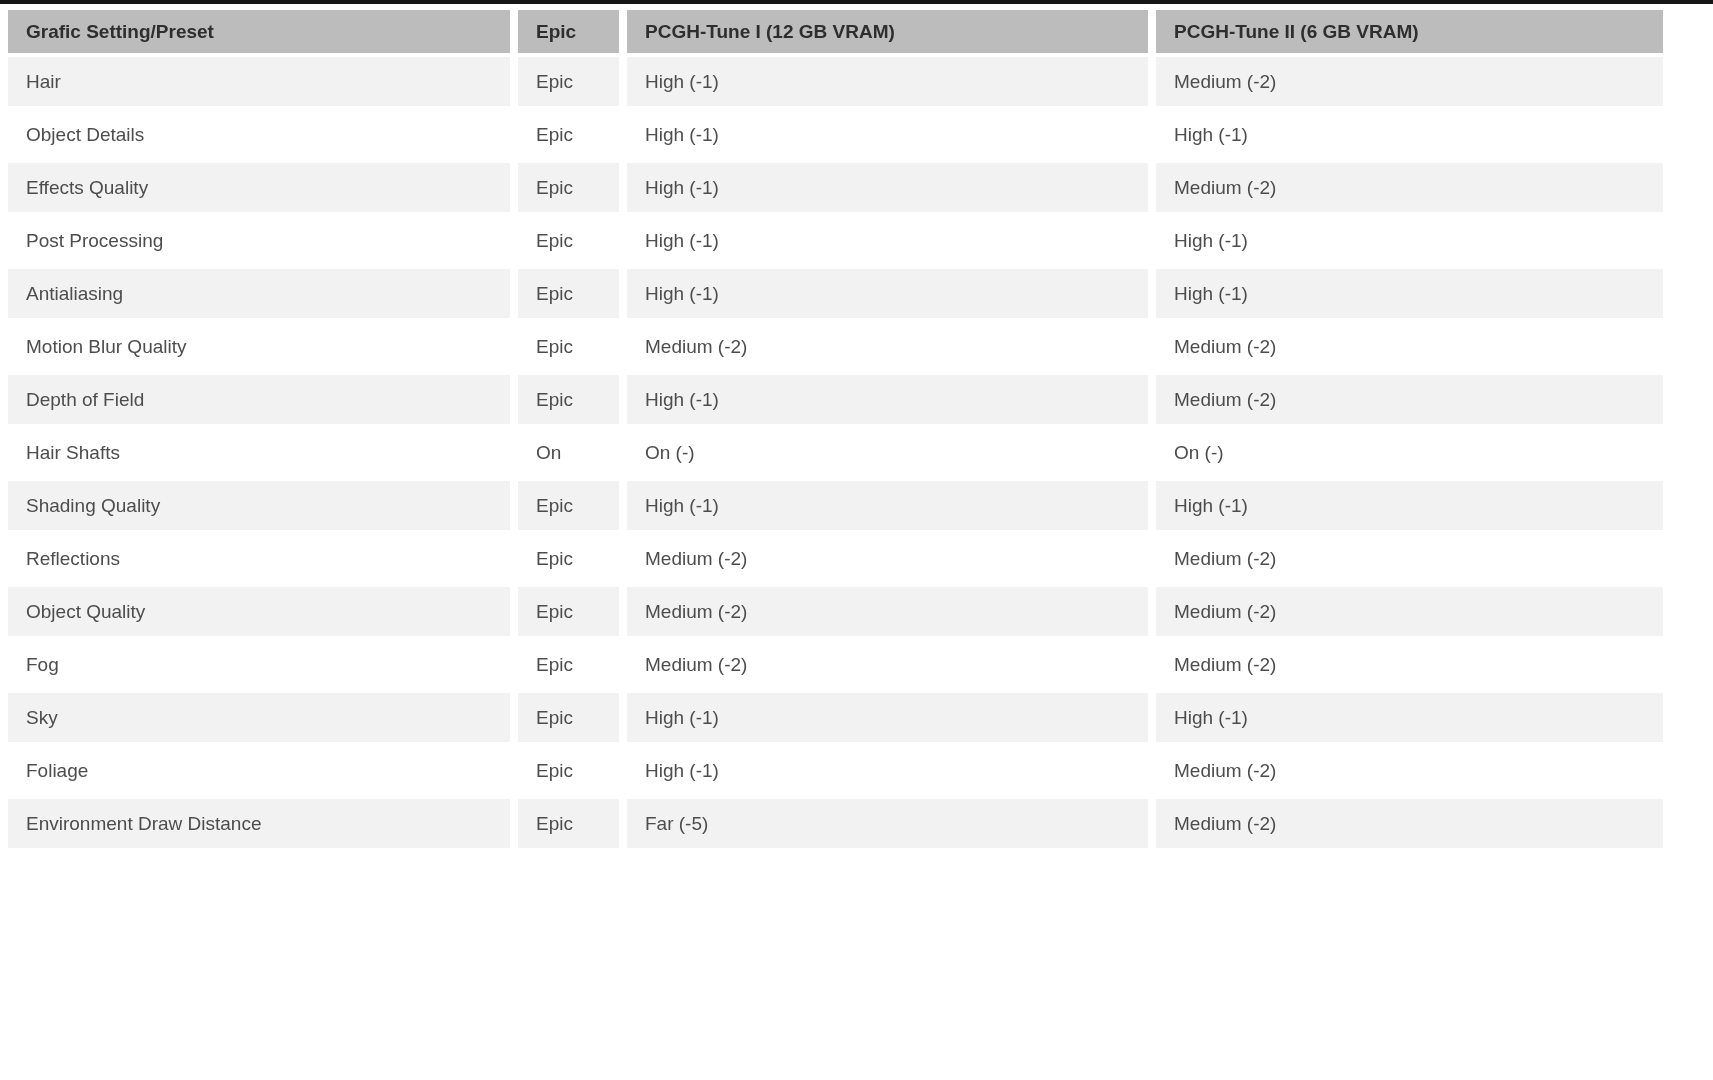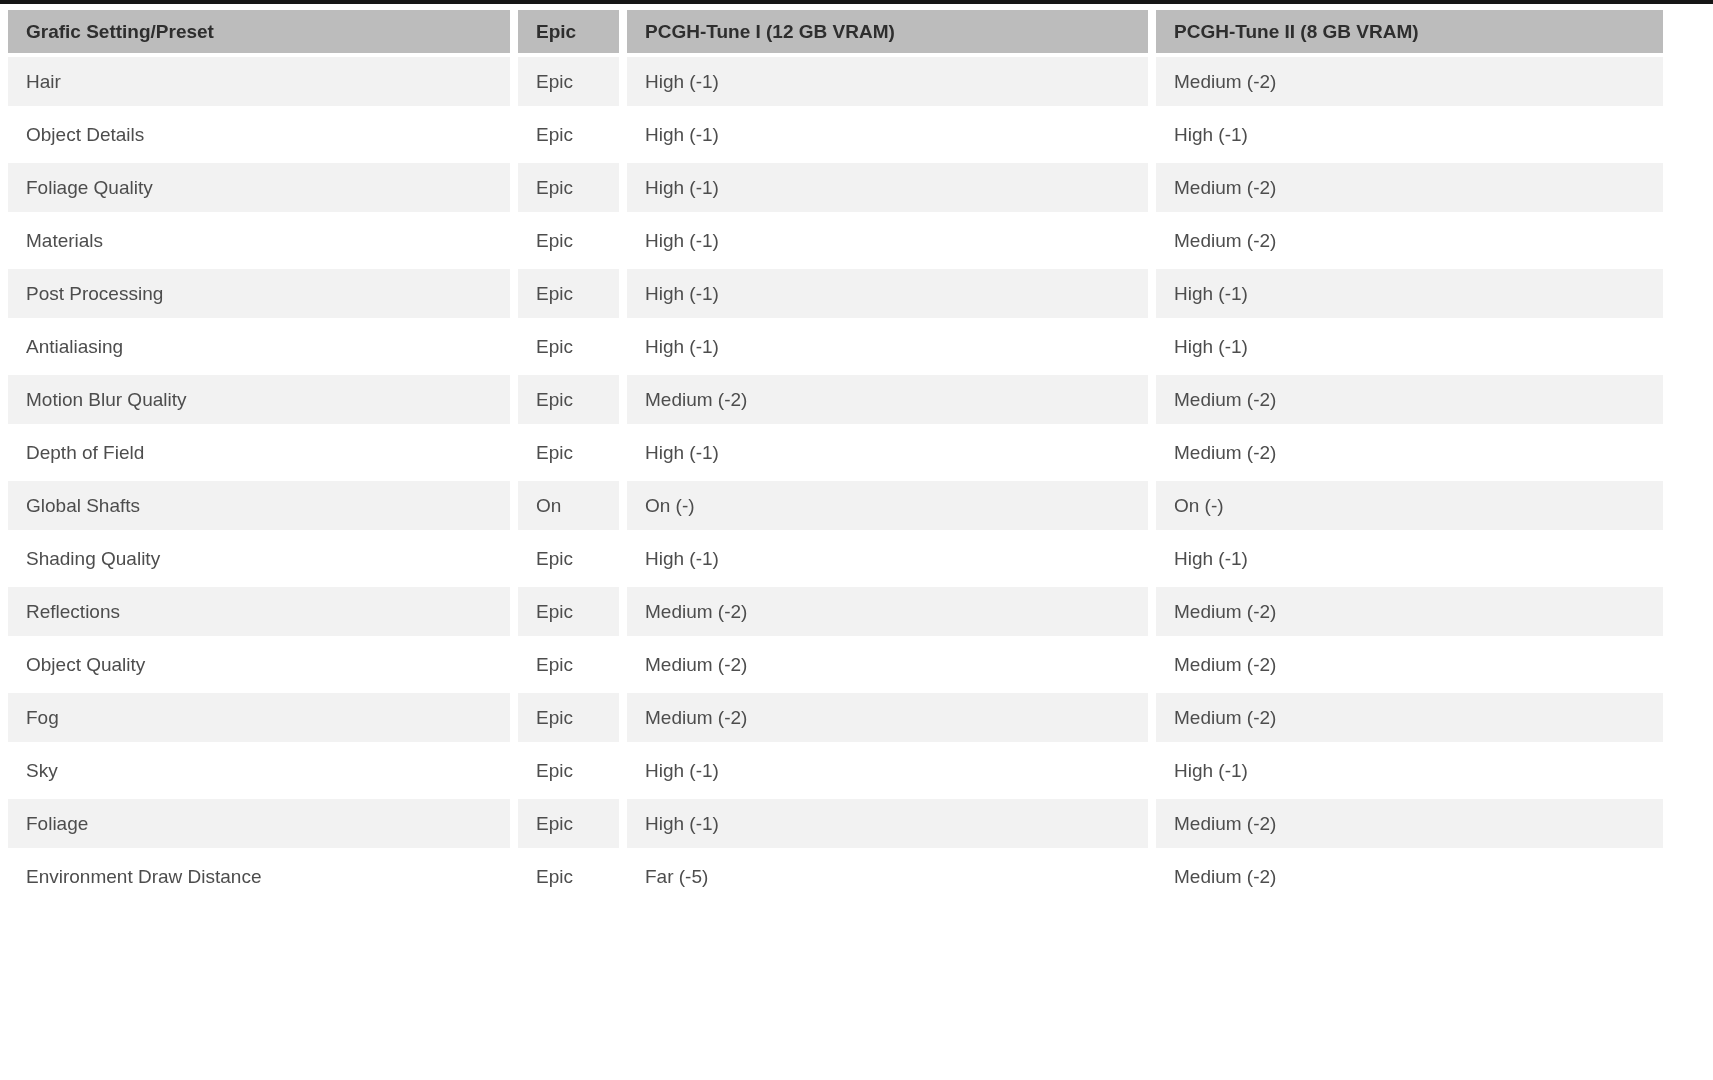--- a/index.html
+++ b/index.html
@@ -75,44 +75,38 @@
       <col style="width:502px">
       <col style="width:101px">
       <col style="width:521px">
       <col style="width:507px">
     </colgroup>
     <thead>
       <tr>
         <th>Grafic Setting/Preset</th>
         <th>Epic</th>
         <th>PCGH-Tune I (12 GB VRAM)</th>
-        <th>PCGH-Tune II (8 GB VRAM)</th>
+        <th>PCGH-Tune II (6 GB VRAM)</th>
       </tr>
     </thead>
     <tbody id="table-body">
         <tr>
           <td>Hair</td>
           <td>Epic</td>
           <td>High (-1)</td>
           <td>Medium (-2)</td>
         </tr>
         <tr>
           <td>Object Details</td>
           <td>Epic</td>
           <td>High (-1)</td>
           <td>High (-1)</td>
         </tr>
         <tr>
-          <td>Foliage Quality</td>
-          <td>Epic</td>
-          <td>High (-1)</td>
-          <td>Medium (-2)</td>
-        </tr>
-        <tr>
-          <td>Materials</td>
+          <td>Effects Quality</td>
           <td>Epic</td>
           <td>High (-1)</td>
           <td>Medium (-2)</td>
         </tr>
         <tr>
           <td>Post Processing</td>
           <td>Epic</td>
           <td>High (-1)</td>
           <td>High (-1)</td>
         </tr>
@@ -128,21 +122,21 @@
           <td>Medium (-2)</td>
           <td>Medium (-2)</td>
         </tr>
         <tr>
           <td>Depth of Field</td>
           <td>Epic</td>
           <td>High (-1)</td>
           <td>Medium (-2)</td>
         </tr>
         <tr>
-          <td>Global Shafts</td>
+          <td>Hair Shafts</td>
           <td>On</td>
           <td>On (-)</td>
           <td>On (-)</td>
         </tr>
         <tr>
           <td>Shading Quality</td>
           <td>Epic</td>
           <td>High (-1)</td>
           <td>High (-1)</td>
         </tr>

